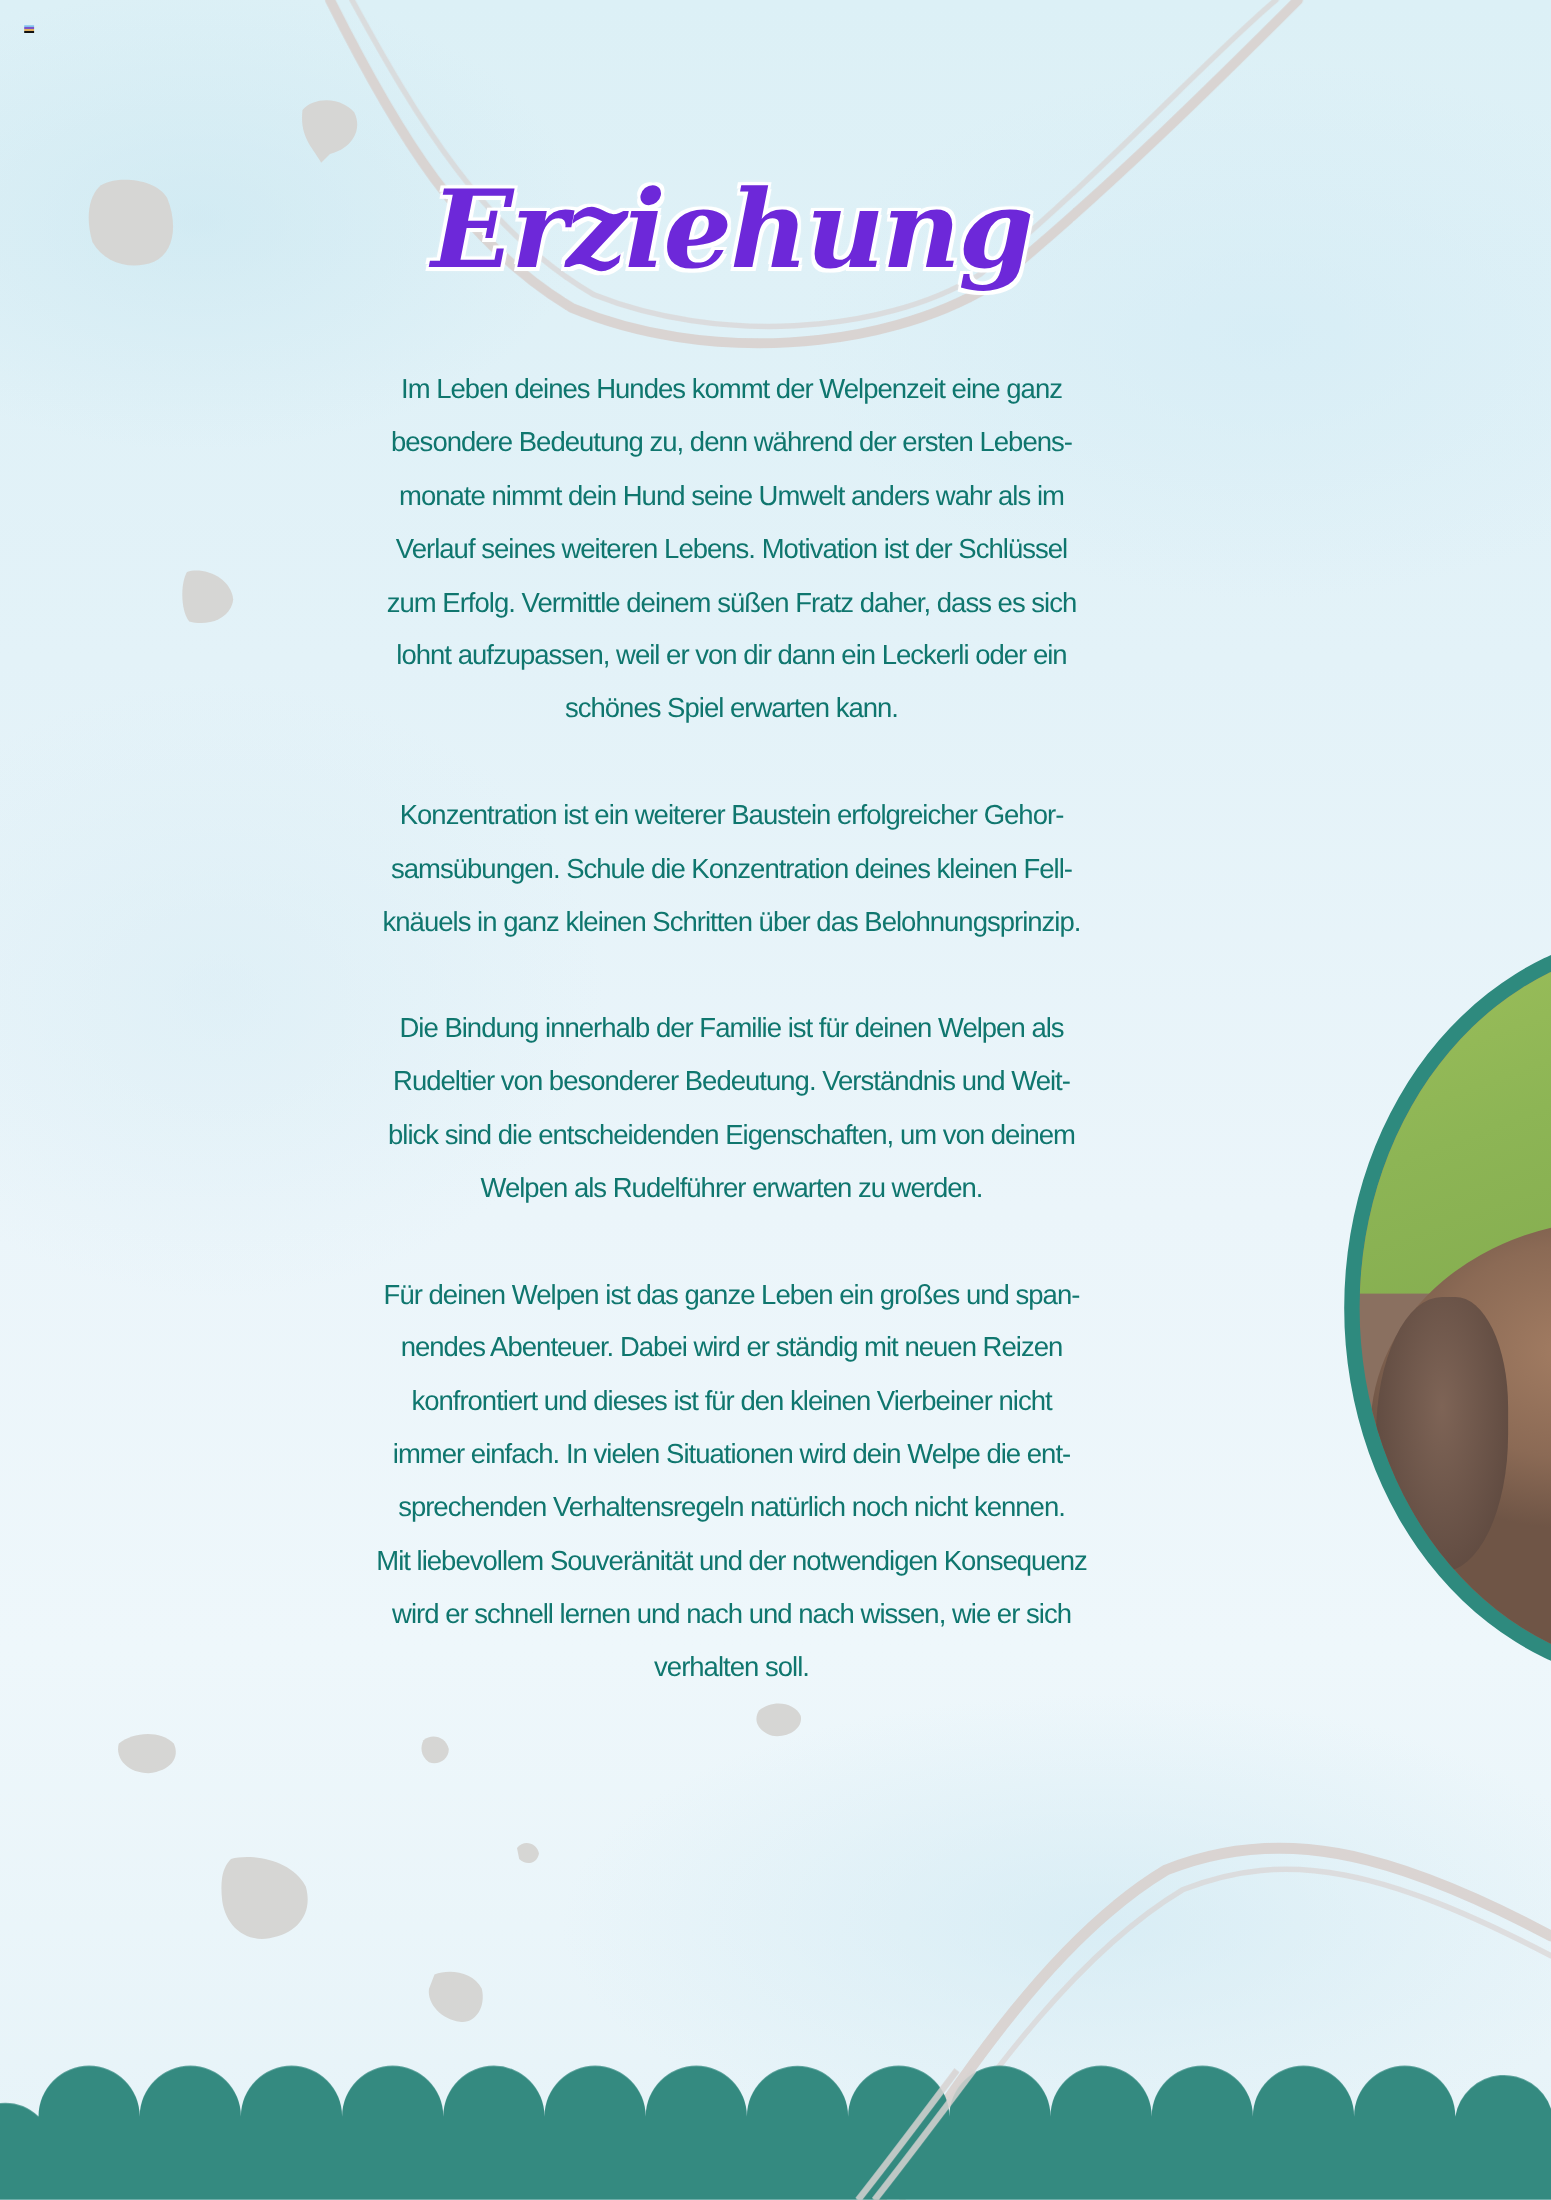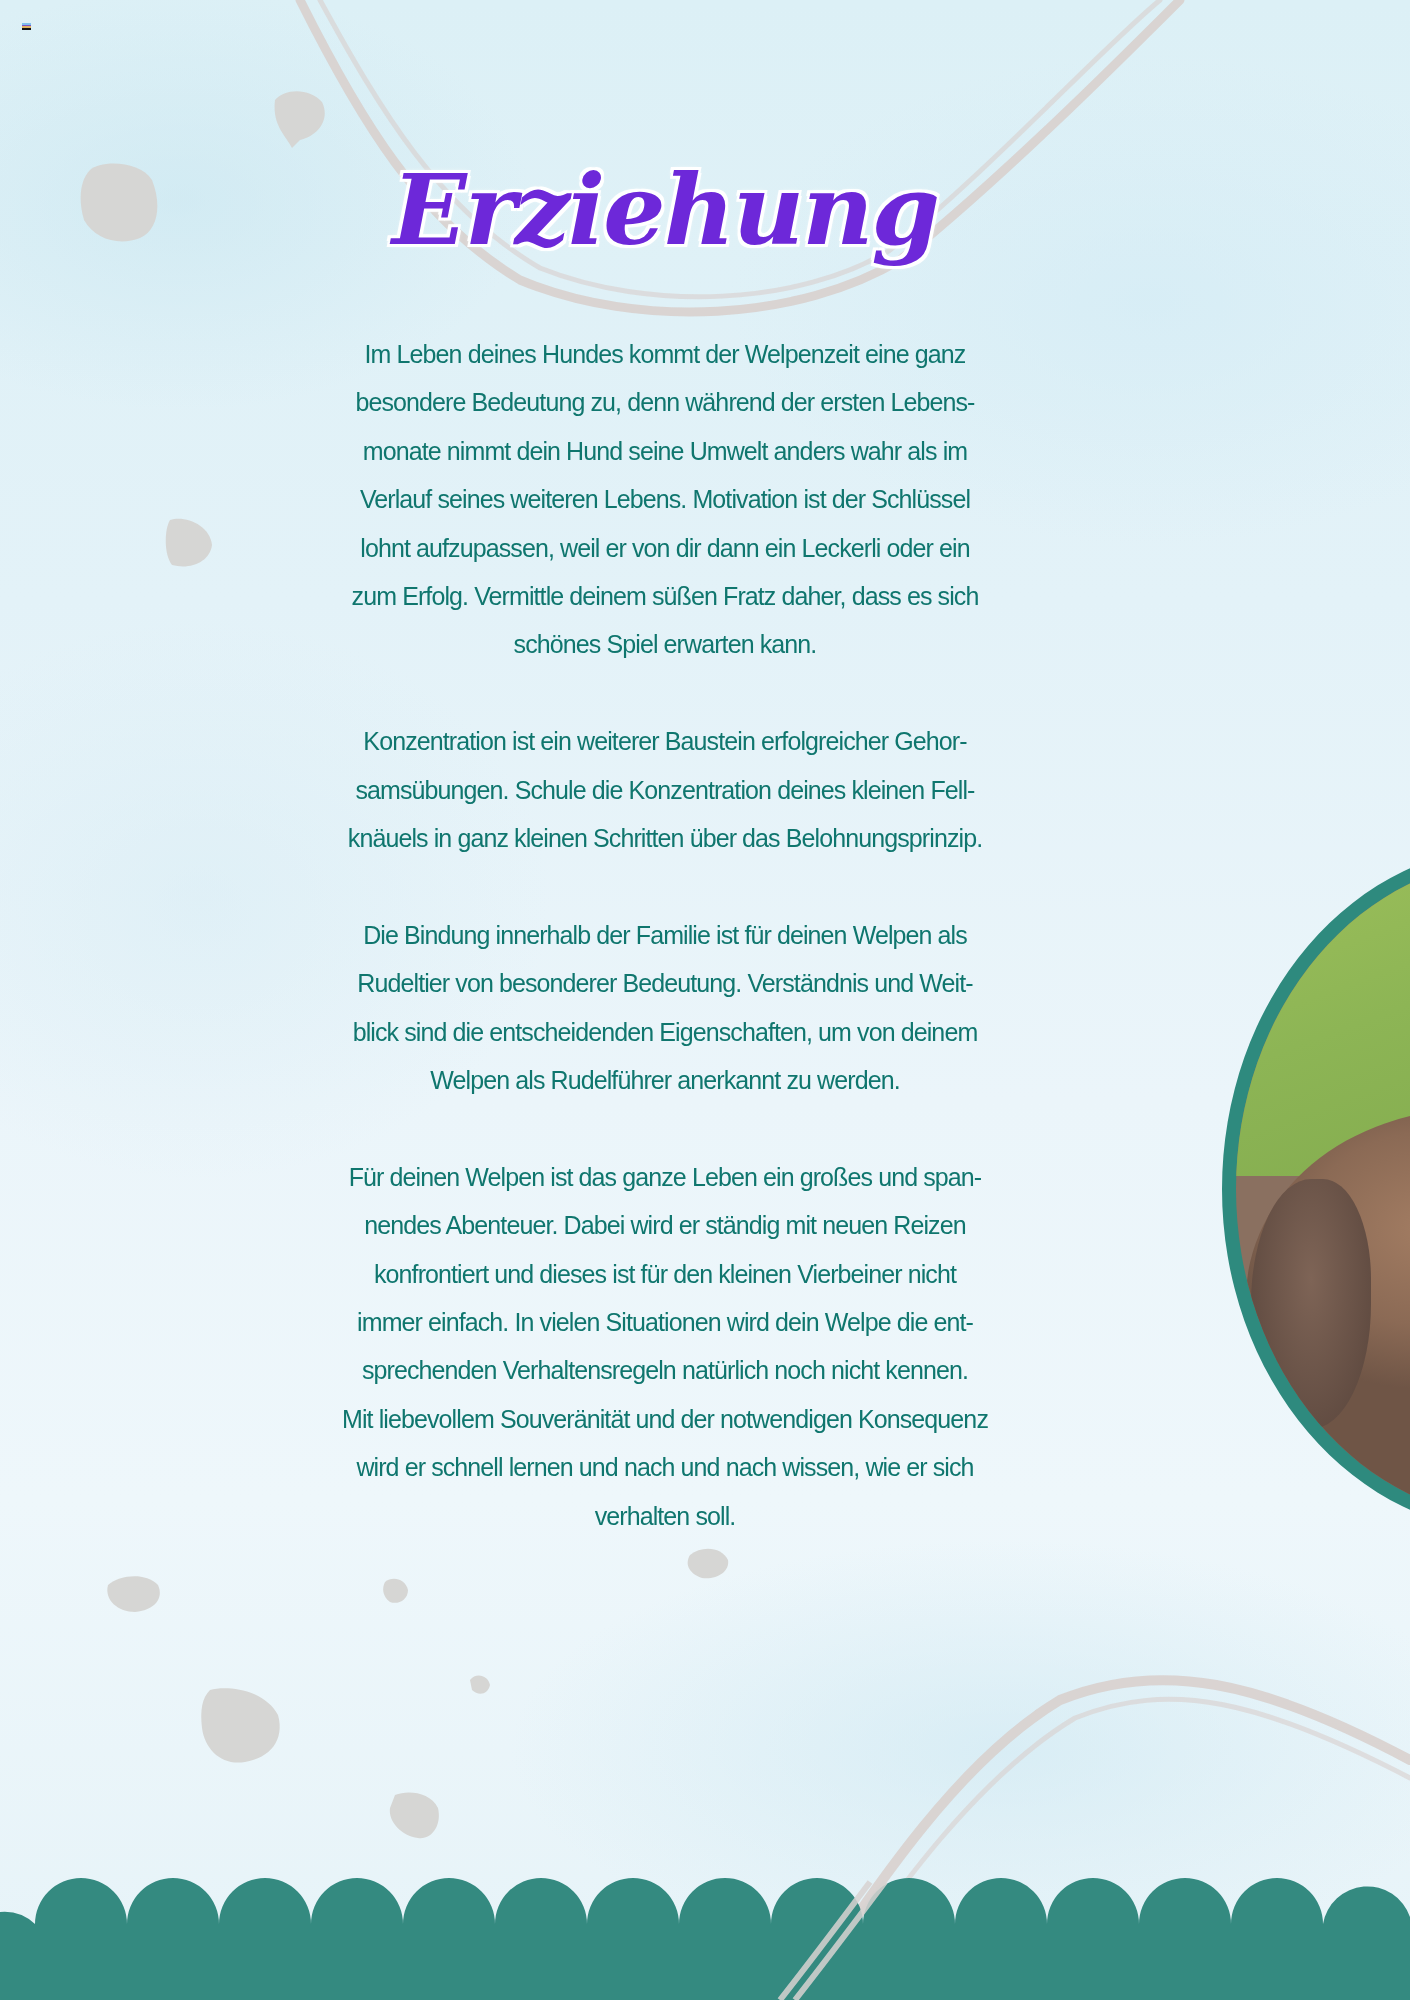--- a/index.html
+++ b/index.html
@@ -86,34 +86,34 @@
 </svg>
 
 <div class="title">Erziehung</div>
 
 <div class="body-text">
   <p>
     <span class="line">Im Leben deines Hundes kommt der Welpenzeit eine ganz</span>
     <span class="line">besondere Bedeutung zu, denn während der ersten Lebens-</span>
     <span class="line">monate nimmt dein Hund seine Umwelt anders wahr als im</span>
     <span class="line">Verlauf seines weiteren Lebens. Motivation ist der Schlüssel</span>
+    <span class="line">zum Erfolg. Vermittle deinem süßen Fratz daher, dass es sich</span>
     <span class="line">lohnt aufzupassen, weil er von dir dann ein Leckerli oder ein</span>
-    <span class="line">zum Erfolg. Vermittle deinem süßen Fratz daher, dass es sich</span>
     <span class="line">schönes Spiel erwarten kann.</span>
   </p>
   <p>
     <span class="line">Konzentration ist ein weiterer Baustein erfolgreicher Gehor-</span>
     <span class="line">samsübungen. Schule die Konzentration deines kleinen Fell-</span>
     <span class="line">knäuels in ganz kleinen Schritten über das Belohnungsprinzip.</span>
   </p>
   <p>
     <span class="line">Die Bindung innerhalb der Familie ist für deinen Welpen als</span>
     <span class="line">Rudeltier von besonderer Bedeutung. Verständnis und Weit-</span>
     <span class="line">blick sind die entscheidenden Eigenschaften, um von deinem</span>
-    <span class="line">Welpen als Rudelführer anerkannt zu werden.</span>
+    <span class="line">Welpen als Rudelführer erwarten zu werden.</span>
   </p>
   <p>
     <span class="line">Für deinen Welpen ist das ganze Leben ein großes und span-</span>
     <span class="line">nendes Abenteuer. Dabei wird er ständig mit neuen Reizen</span>
     <span class="line">konfrontiert und dieses ist für den kleinen Vierbeiner nicht</span>
     <span class="line">immer einfach. In vielen Situationen wird dein Welpe die ent-</span>
     <span class="line">sprechenden Verhaltensregeln natürlich noch nicht kennen.</span>
     <span class="line">Mit liebevollem Souveränität und der notwendigen Konsequenz</span>
     <span class="line">wird er schnell lernen und nach und nach wissen, wie er sich</span>
     <span class="line">verhalten soll.</span>

